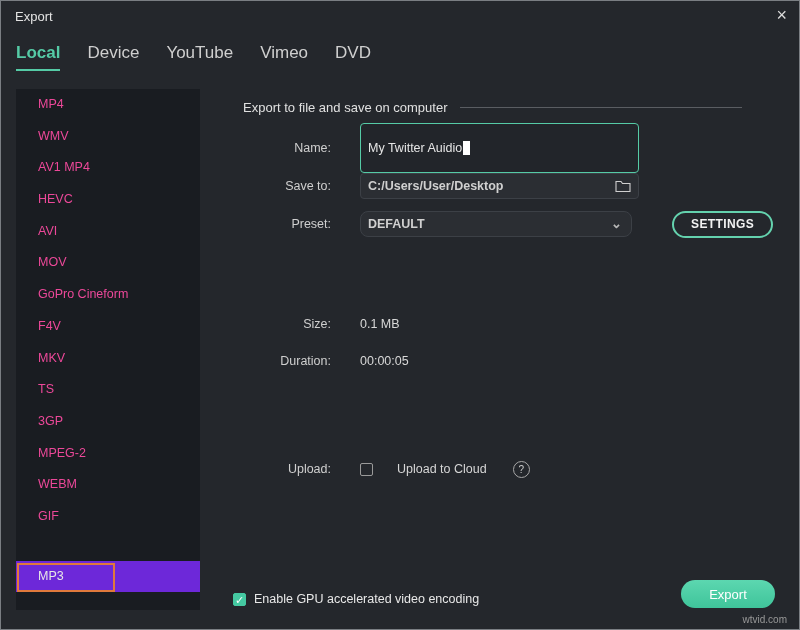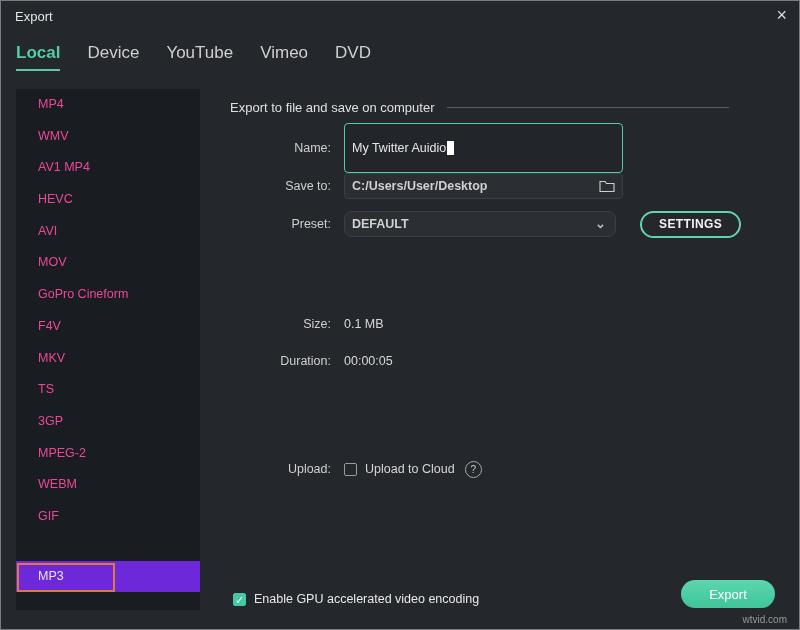--- a/index.html
+++ b/index.html
@@ -13,23 +13,23 @@
   
   .tabs{position:absolute;left:15px;top:42px;display:flex;gap:27px;font-size:17px;}
   .tab{padding-bottom:6px;color:#cfcfcf;border-bottom:2px solid transparent;cursor:default;}
   .tab.active{color:#55cba6;border-bottom-color:#55cba6;font-weight:bold;}
   
   .sidebar{position:absolute;left:15px;top:88px;width:184px;height:521px;background:#191c21;}
   .fmt{height:31.7px;line-height:31.7px;padding-left:22px;font-size:12.5px;color:#ec4899;position:relative;box-sizing:border-box;cursor:default;}
   .fmt.selected{background:#6d28d9;color:#e6e6e6;margin-top:28px;}
   .sel-border{position:absolute;left:1px;top:2px;width:94px;height:25px;border:2px solid #e0793c;}
   
-  .section-head{position:absolute;left:229px;top:99px;width:499px;display:flex;align-items:center;font-size:13px;color:#e0e0e0;}
+  .section-head{position:absolute;left:242px;top:99px;width:499px;display:flex;align-items:center;font-size:13px;color:#e0e0e0;}
   .section-head .rule{flex:1;height:1px;background:#5a5d62;margin-left:12px;}
-  .row{position:absolute;left:240px;display:flex;align-items:center;height:26px;font-size:12.5px;}
+  .row{position:absolute;left:240px;display:flex;align-items:center;height:26px;font-size:12.5px;gap:16px;}
   .row label{width:90px;text-align:right;margin-right:13px;color:#cfcfcf;}
   .name-input{width:263px;height:24px;border:1px solid #55cba6;border-radius:4px;background:#22252a;display:flex;align-items:center;padding:12px 7px;color:#e6e6e6;}
   .caret{display:inline-block;width:7px;height:14px;background:#ffffff;margin-left:1px;}
   .field{width:263px;height:24px;border:1px solid #3c4046;border-radius:4px;background:#2b2e33;display:flex;align-items:center;justify-content:space-between;padding:0 7px;color:#d0d0d0;font-weight:bold;}
   .preset{width:256px;border-radius:8px;}
   .chev{color:#b8b8b8;font-size:13px;margin-right:2px;line-height:10px;}
   .settings{margin-left:24px;height:27px;padding:0 17px;border-radius:14px;border:2px solid #64d2ae;background:transparent;color:#f2f2f2;font-weight:bold;font-size:12px;font-family:inherit;letter-spacing:0.4px;cursor:default;}
   .textrow{height:18px;}
   .val{color:#d8d8d8;}
   .cb{display:inline-block;width:13px;height:13px;border:1px solid #9a9a9a;border-radius:2px;background:transparent;margin-right:8px;box-sizing:border-box;}

